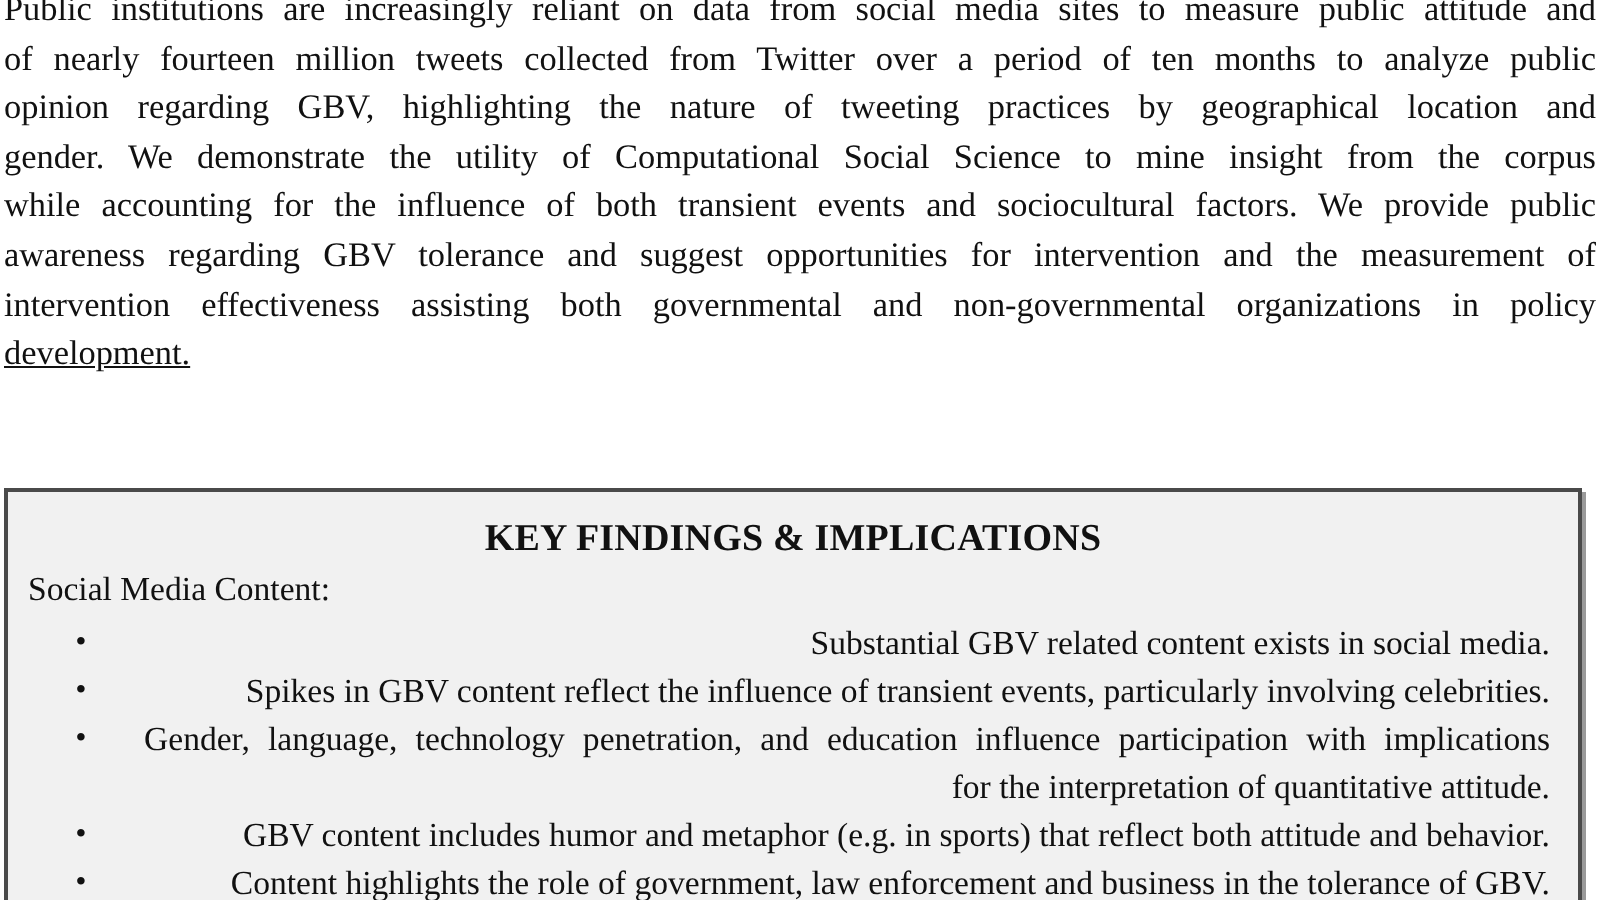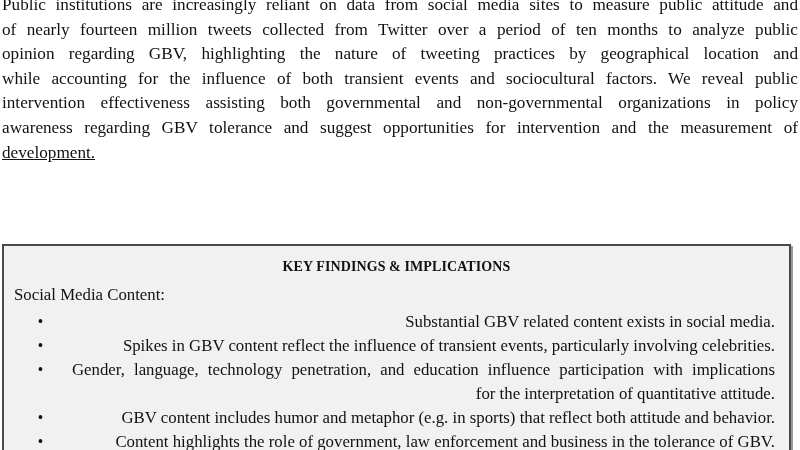--- a/index.html
+++ b/index.html
@@ -47,21 +47,21 @@
       box-shadow: 2px 2px 0 #9a9a9a;
       box-sizing: border-box;
     }
     .findings-title {
       position: absolute;
       left: 0;
       right: 0;
       top: 13px;
       text-align: center;
       font-weight: bold;
-      font-size: 14px;
+      font-size: 19px;
       letter-spacing: 0.1px;
     }
     .section-heading {
       position: absolute;
       left: 10px;
       top: 39px;
       font-size: 16.8px;
     }
     .bullets {
       position: absolute;
@@ -96,23 +96,24 @@
       text-align-last: justify;
     }
   </style>
 </head>
 <body>
 
 <div class="abstract">
   <span class="line">Public institutions are increasingly reliant on data from social media sites to measure public attitude and</span>
   <span class="line">of nearly fourteen million tweets collected from Twitter over a period of ten months to analyze public</span>
   <span class="line">opinion regarding GBV, highlighting the nature of tweeting practices by geographical location and</span>
-  <span class="line">while accounting for the influence of both transient events and sociocultural factors. We reveal public</span>
+  <span class="line">gender. We demonstrate the utility of Computational Social Science to mine insight from the corpus</span>
+  <span class="line">while accounting for the influence of both transient events and sociocultural factors. We provide public</span>
+  <span class="line">awareness regarding GBV tolerance and suggest opportunities for intervention and the measurement of</span>
   <span class="line">intervention effectiveness assisting both governmental and non-governmental organizations in policy</span>
-  <span class="line">awareness regarding GBV tolerance and suggest opportunities for intervention and the measurement of</span>
   <span class="line last">development.</span>
 </div>
 
 <div class="findings-box">
   <div class="findings-title">KEY FINDINGS &amp; IMPLICATIONS</div>
   <div class="section-heading">Social Media Content:</div>
   <ul class="bullets">
     <li class="bullet-item">
       <span class="bullet-dot">•</span>
       <span class="bullet-text">

